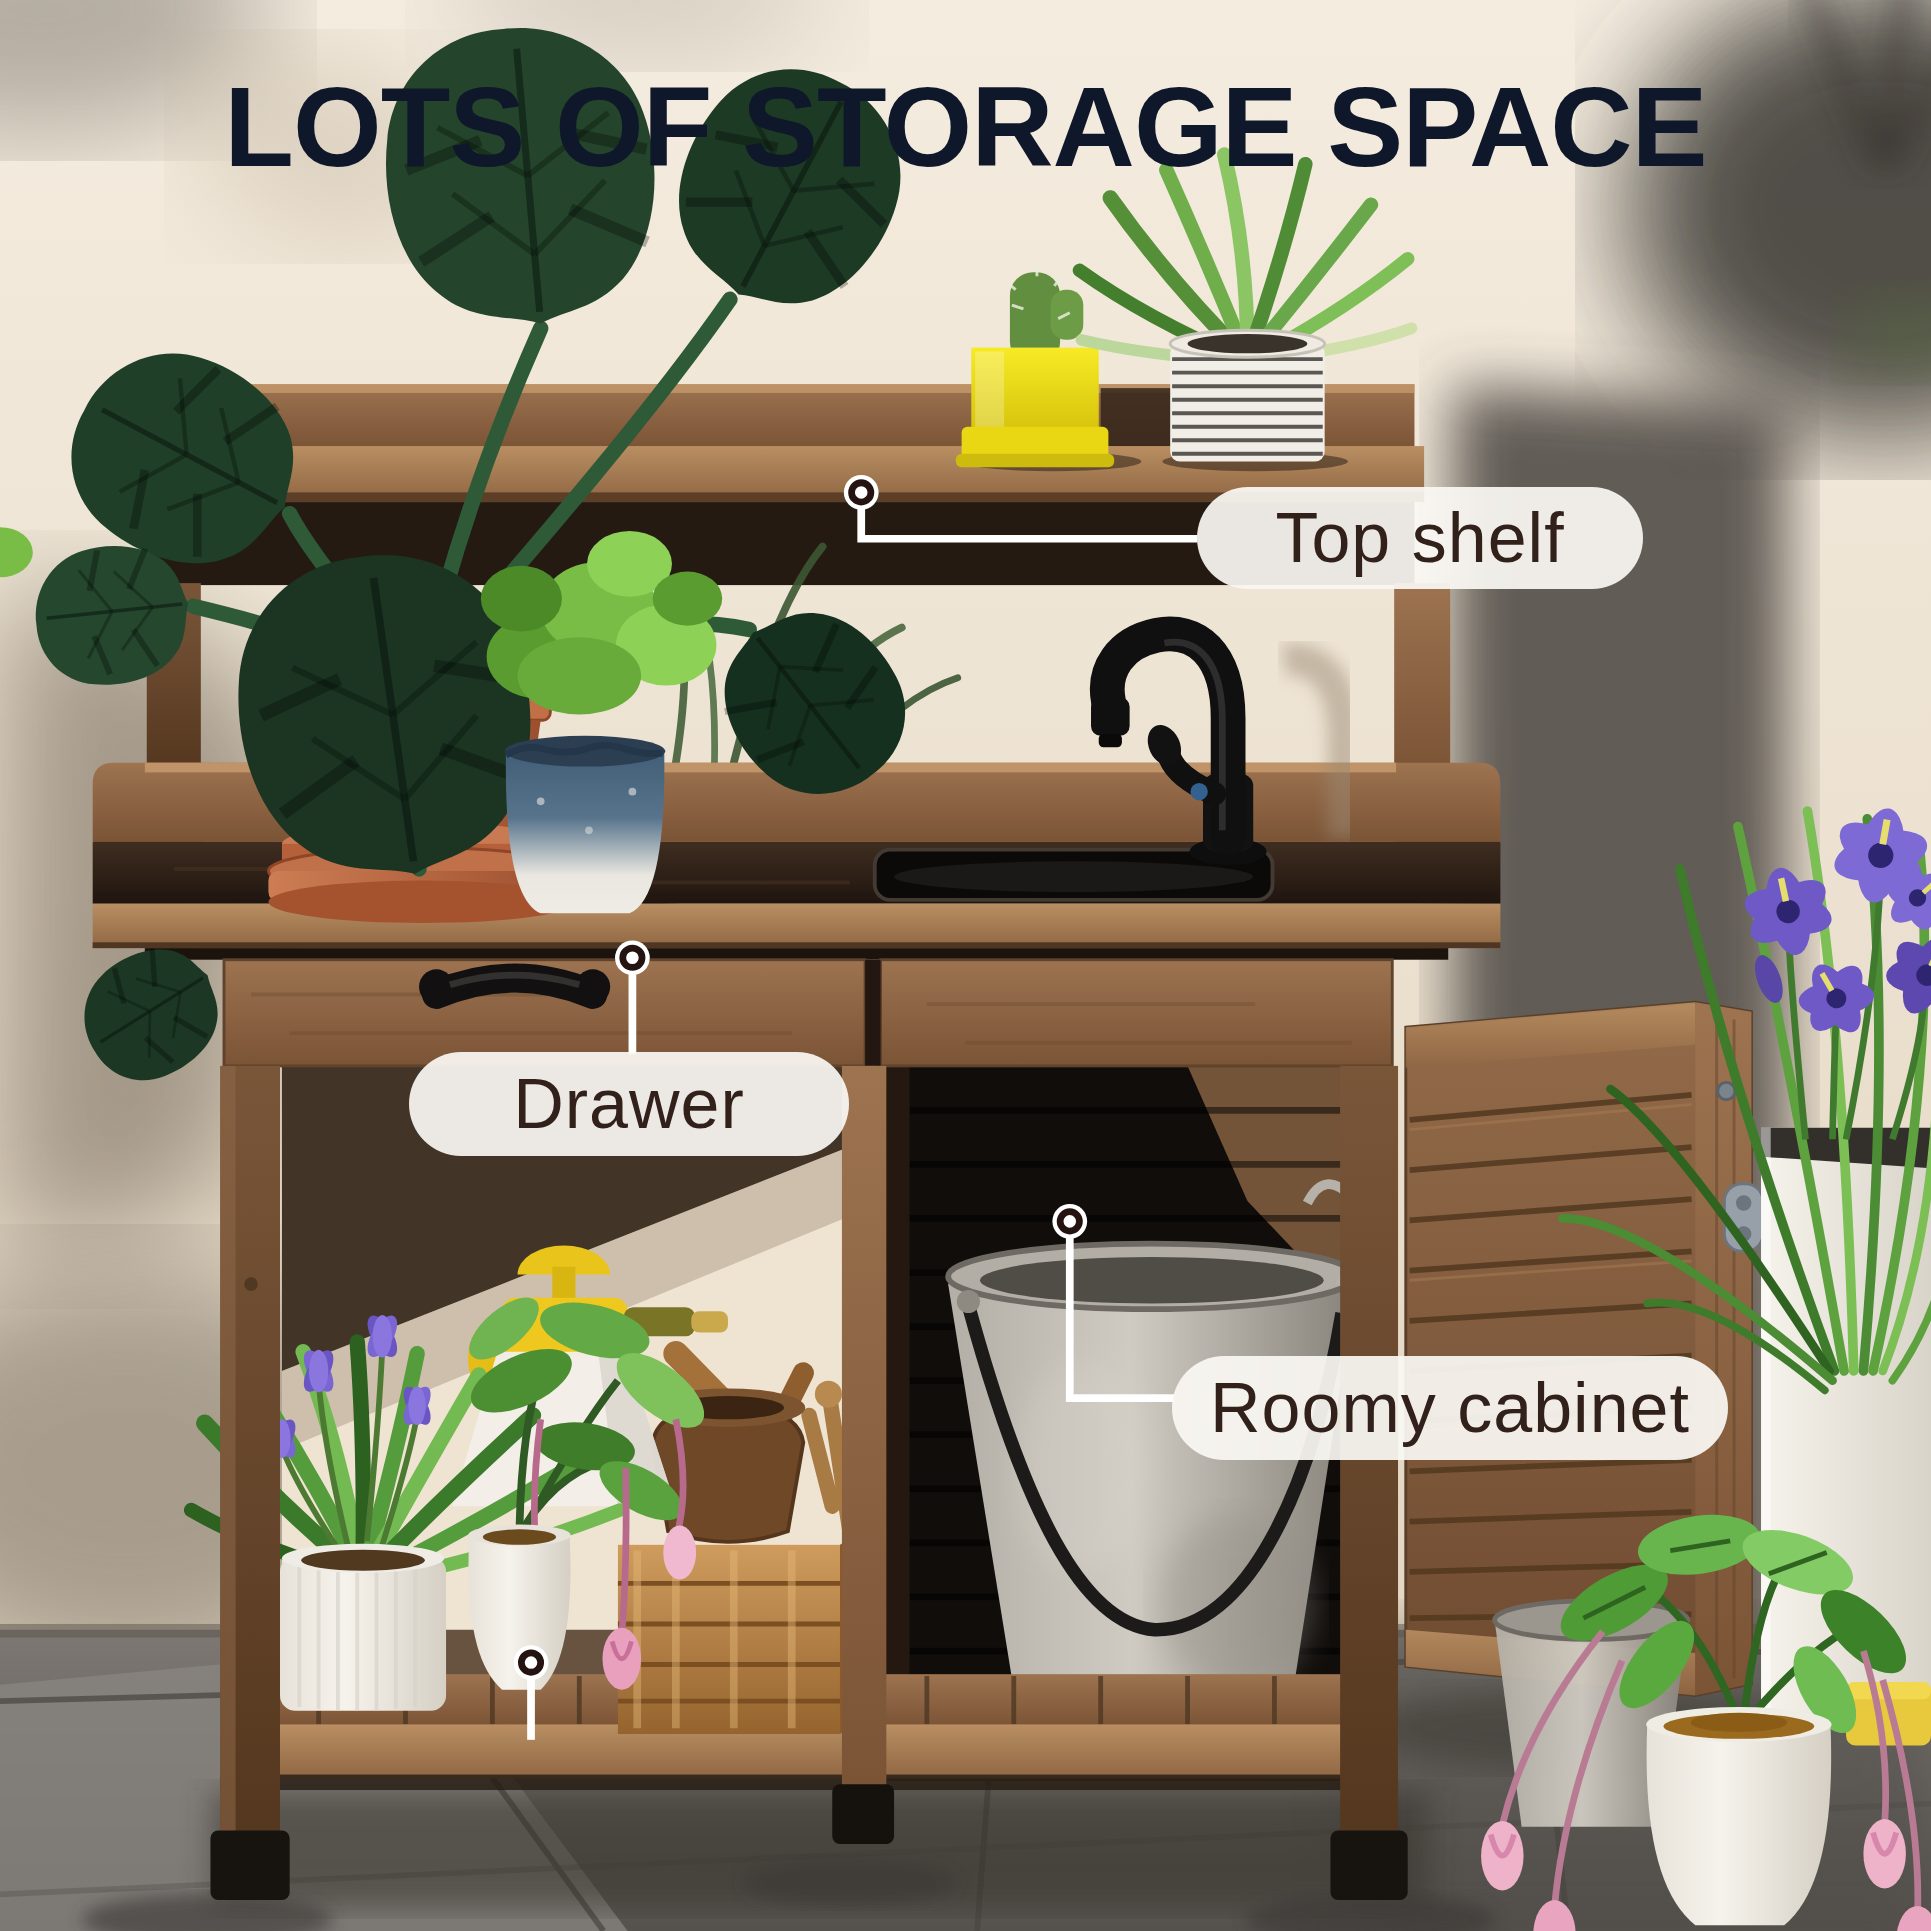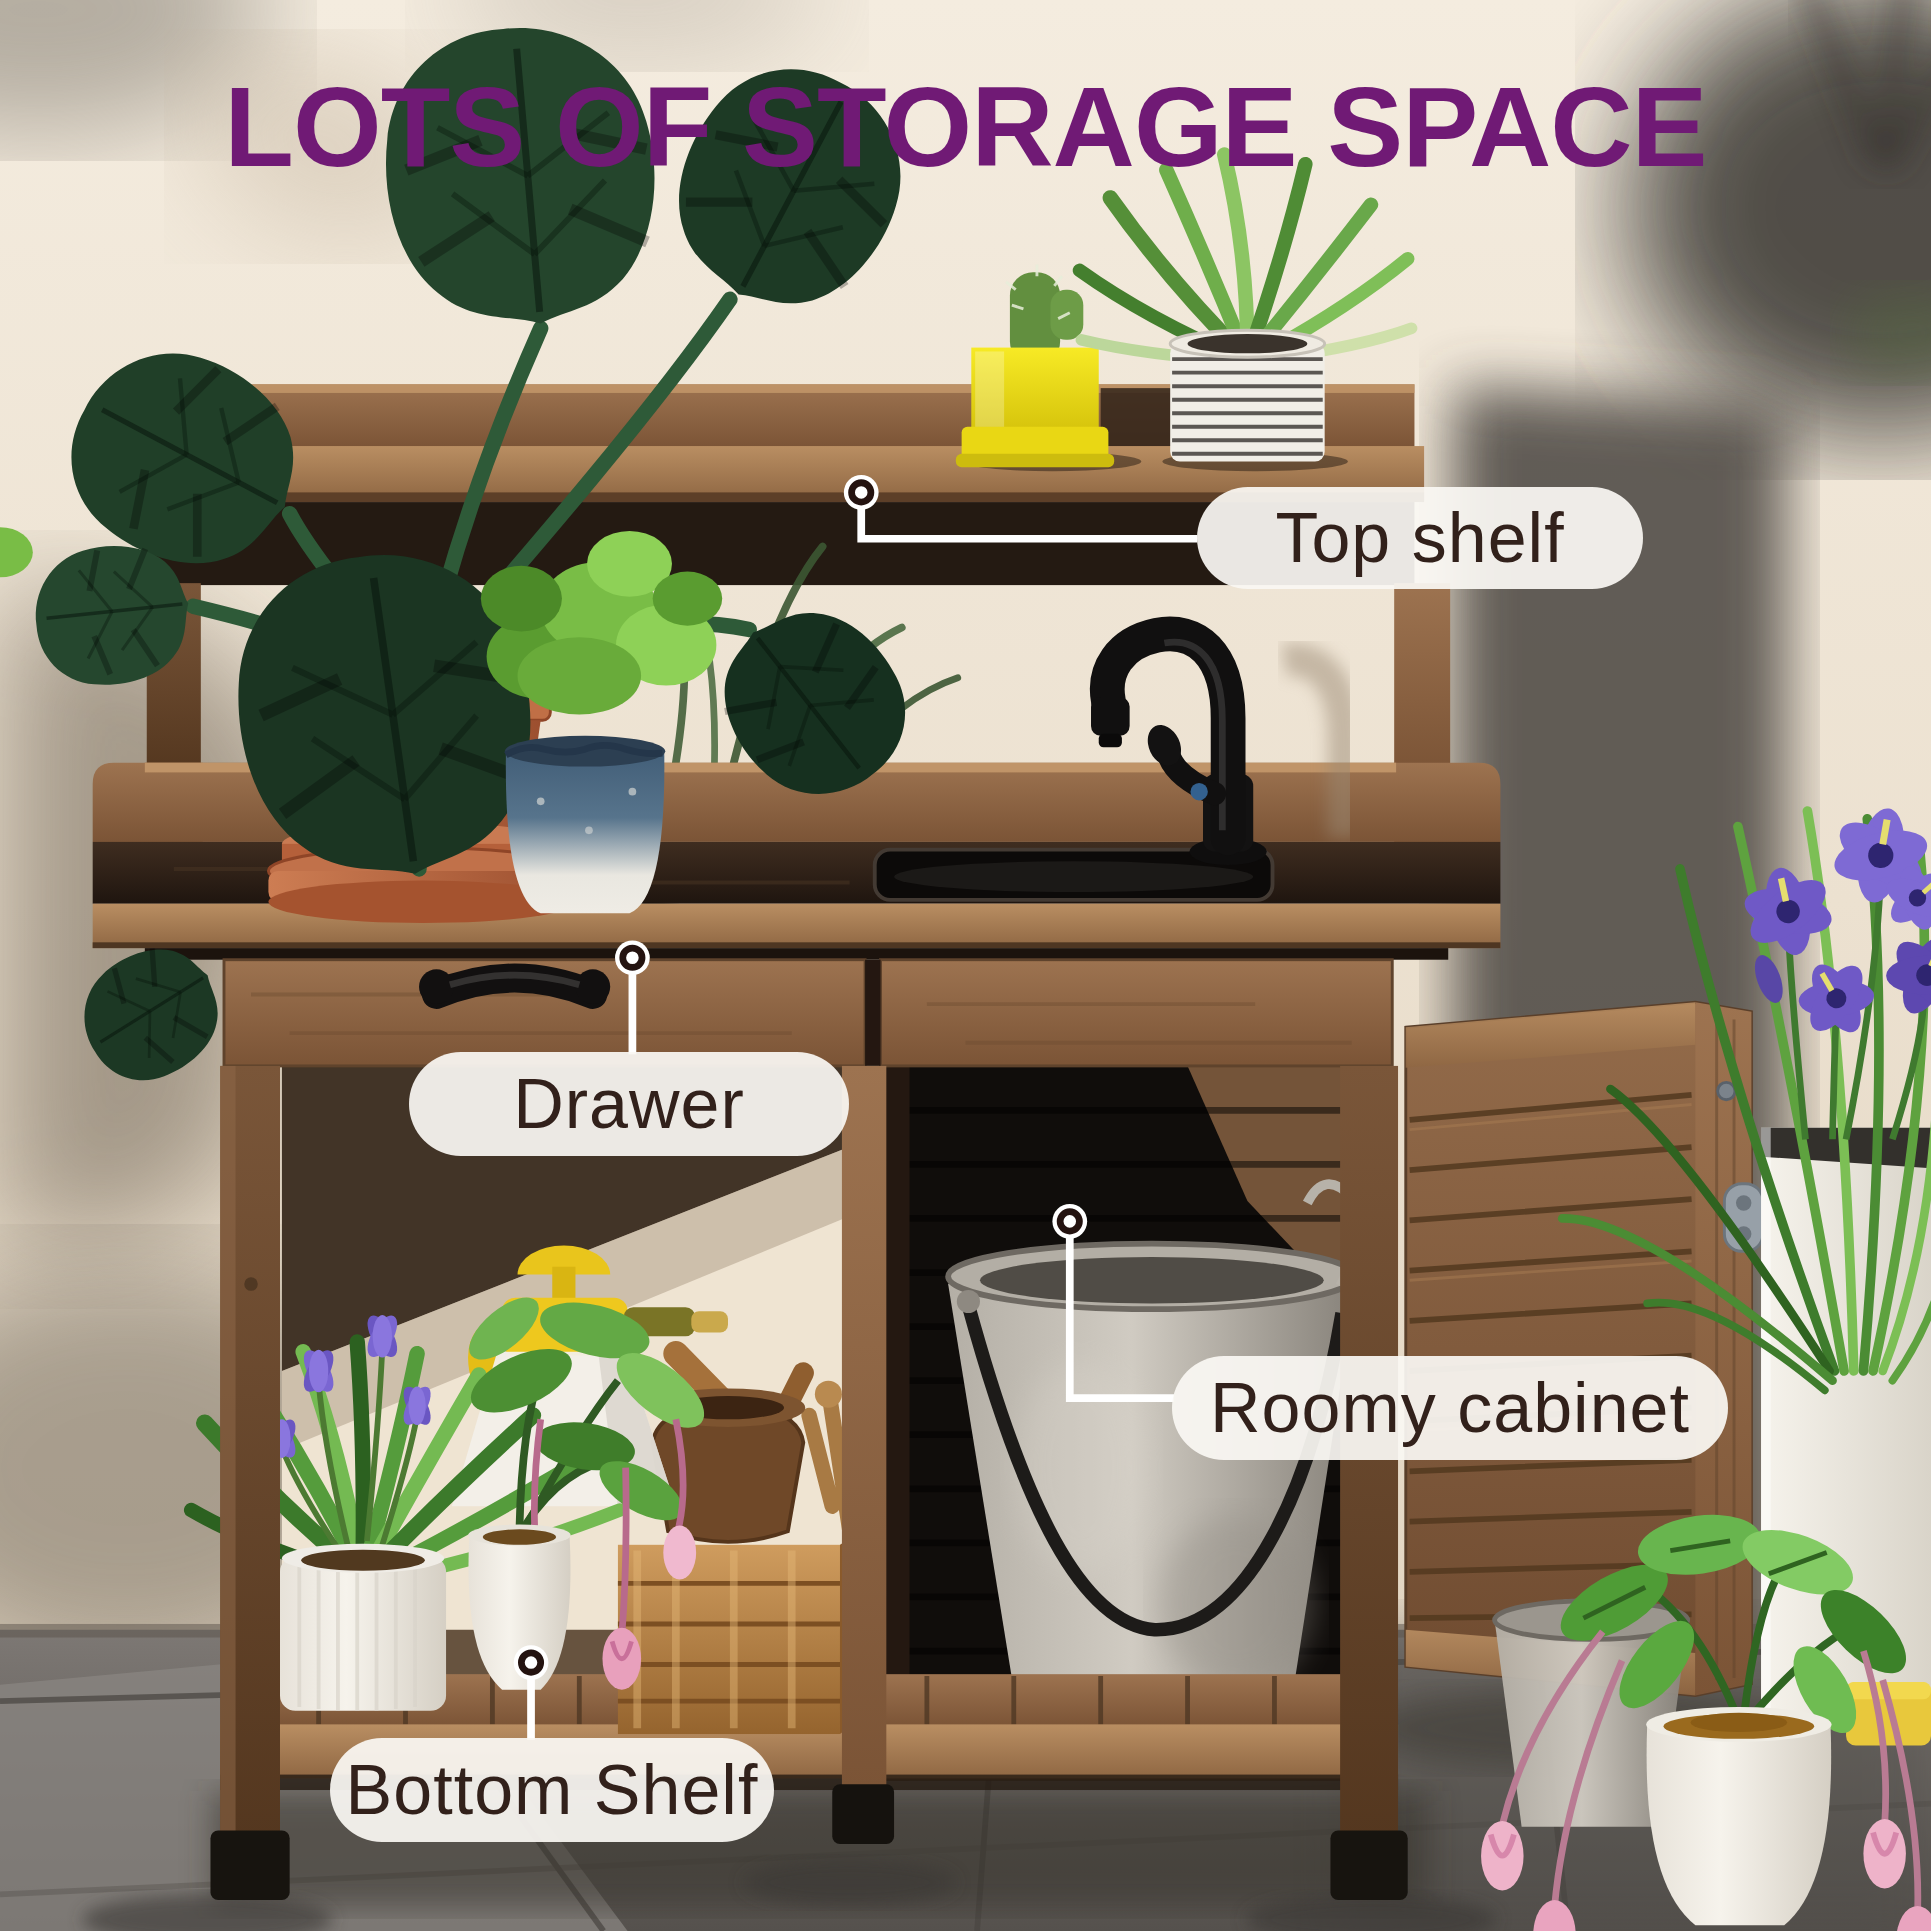--- a/index.html
+++ b/index.html
@@ -1,19 +1,19 @@
 <!DOCTYPE html>
 <html><head>
 <meta charset="utf-8">
 <style>
   html,body{margin:0;padding:0;background:#e9dfd1;}
   .stage{position:relative;width:1931px;height:1931px;overflow:hidden;font-family:"Liberation Sans",sans-serif;}
   .scene{position:absolute;left:0;top:0;width:1931px;height:1931px;display:block;}
   .title{position:absolute;left:0;top:64px;width:100%;margin:0;text-align:center;
-         font:800 114px/1.1 "Liberation Sans",sans-serif;letter-spacing:-1px;color:#701a75;}
+         font:800 114px/1.1 "Liberation Sans",sans-serif;letter-spacing:-1px;color:#0f172a;}
   .pill{position:absolute;display:flex;align-items:center;justify-content:center;
         background:rgba(250,247,243,.93);border-radius:54px;
         font:400 70px/1 "Liberation Sans",sans-serif;color:#32211b;letter-spacing:1px;}
   #pill-topshelf{left:1197px;top:487px;width:446px;height:102px;}
   #pill-drawer{left:409px;top:1052px;width:440px;height:104px;}
   #pill-roomy{left:1172px;top:1348px;width:556px;height:104px;margin-top:8px;}
   #pill-bottom{left:330px;top:1738px;width:444px;height:104px;}
 </style>
 </head>
 <body>
@@ -550,15 +550,14 @@
           <circle cx="550" cy="1722" r="10" fill="#ffffff" stroke="#241310" stroke-width="7"></circle>
         </g>
   </g>
 </svg>
 
   <h1 class="title">LOTS OF STORAGE SPACE</h1>
 
   <div class="pill" id="pill-topshelf">Top shelf</div>
   <div class="pill" id="pill-drawer">Drawer</div>
   <div class="pill" id="pill-roomy">Roomy cabinet</div>
-  <div class="pill" id="pill-bottom">Bottom Shelf</div>
 </div>
 
 
 </body></html>

